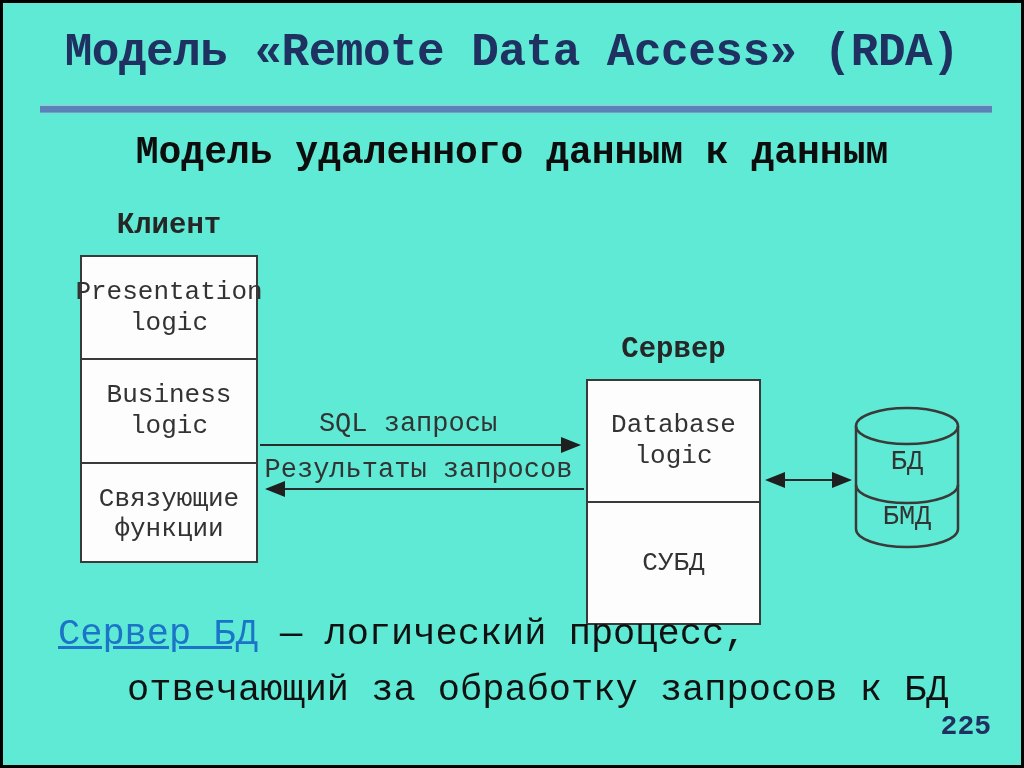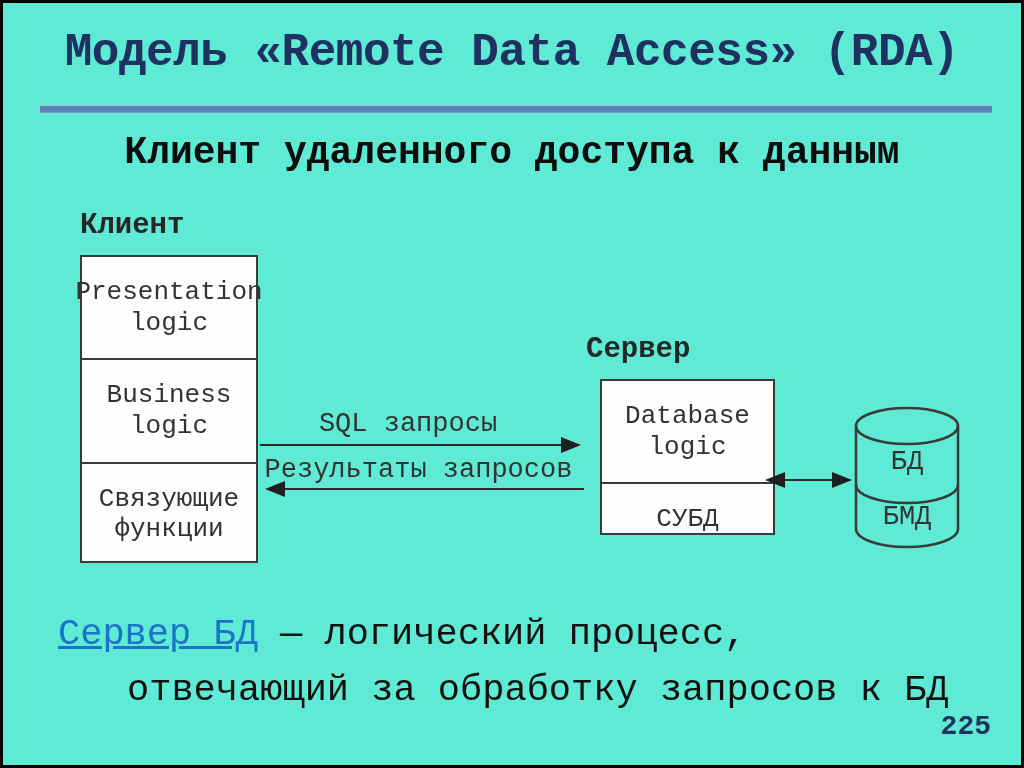--- a/index.html
+++ b/index.html
@@ -37,38 +37,38 @@
     top: 128px; left: 0; right: 0;
     text-align: center;
     font-size: 38px;
     font-weight: 700;
     color: #0d0d0d;
   }
 
   
   .diag-label {
     position: absolute;
-    text-align: left;
+    text-align: center;
     font-size: 29px;
     font-weight: 700;
     color: #262626;
   }
   .client-label { left: 77px;  top: 206px; width: 178px; }
   .server-label { left: 583px; top: 330px; width: 175px; }
 
   .diag-box {
     position: absolute;
     box-sizing: border-box;
     border: 2px solid #3a3a3a;
     background: #fdfdfd;
     display: flex;
     flex-direction: column;
   }
   .client-box { left: 77px;  top: 252px; width: 178px; height: 308px; }
-  .server-box { left: 597px; top: 376px; width: 175px; height: 156px; }
+  .server-box { left: 583px; top: 376px; width: 175px; height: 246px; }
   .diag-sec {
     flex: 1;
     display: flex;
     align-items: center;
     justify-content: center;
     text-align: center;
     font-size: 26px;
     line-height: 1.18;
     color: #333333;
     padding: 20px 6px;
@@ -124,21 +124,21 @@
     color: #1f3160;
   }
 </style>
 </head>
 <body>
 
 <div class="slide">
 
   <div class="title">Модель «Remote Data Access» (RDA)</div>
   <div class="title-rule"></div>
-  <div class="subtitle">Клиент удаленного доступа к данным</div>
+  <div class="subtitle">Модель удаленного данным к данным</div>
 
   <div class="diag-label client-label">Клиент</div>
   <div class="diag-box client-box">
     <div class="diag-sec">Presentation logic</div>
     <div class="diag-sec">Business logic</div>
     <div class="diag-sec">Связующие функции</div>
   </div>
 
   <div class="diag-label server-label">Сервер</div>
   <div class="diag-box server-box">

